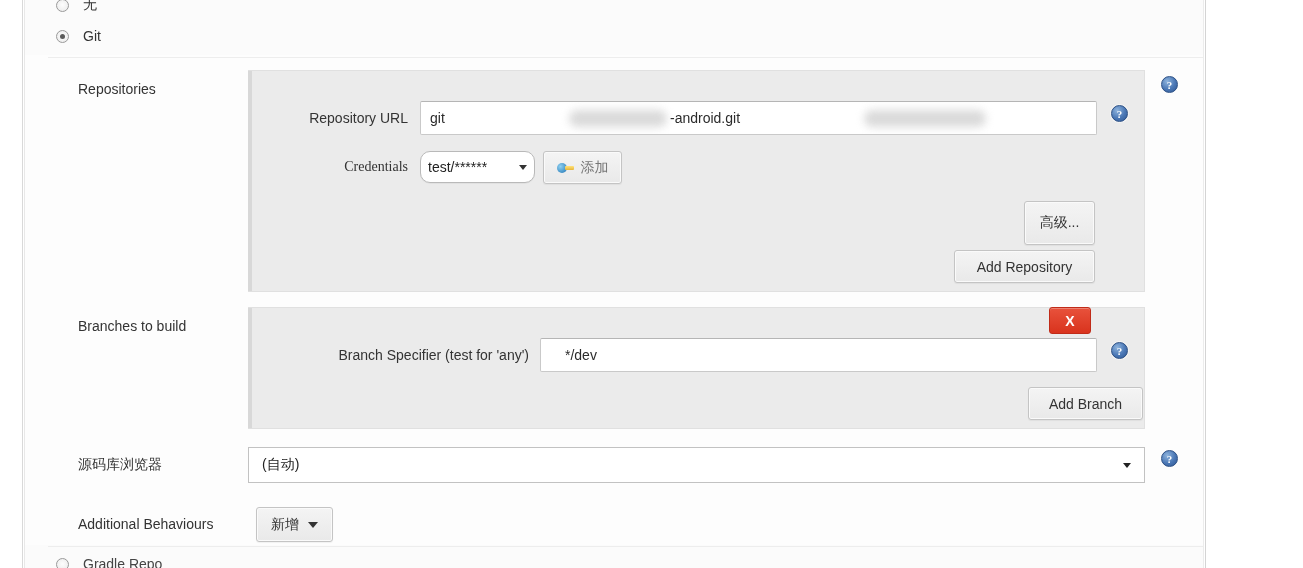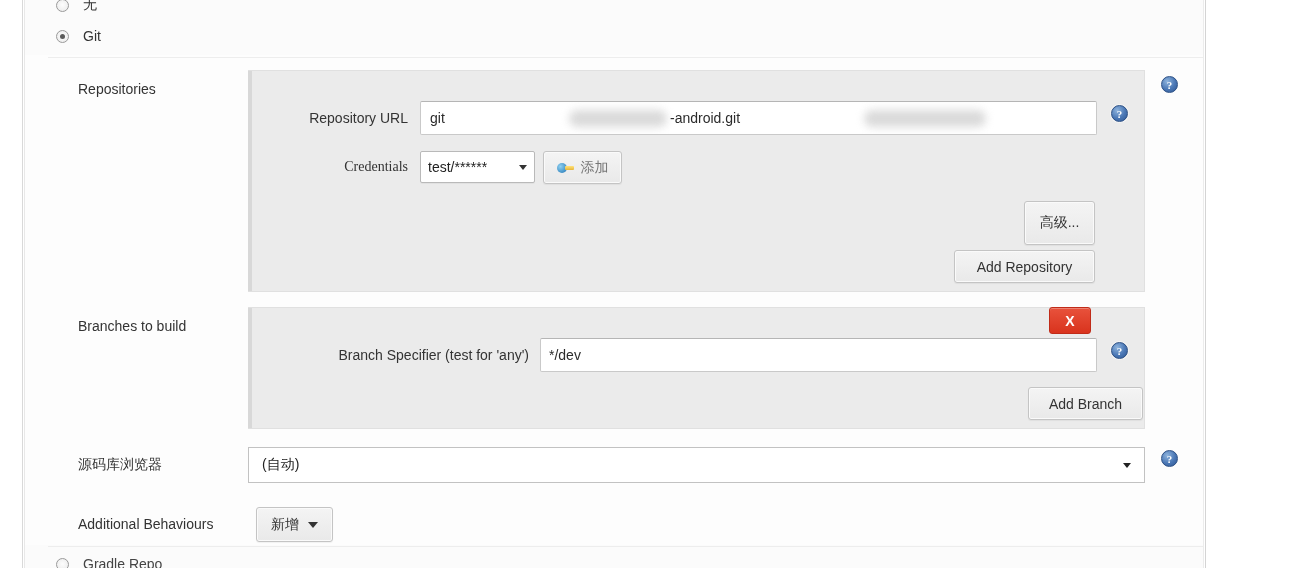--- a/index.html
+++ b/index.html
@@ -96,21 +96,21 @@
   }
 
   input.text, .fakeinput {
     font-family: "Liberation Sans", sans-serif;
     font-size: 14px;
     color: #2b2b2b;
     background: #ffffff;
     border: 1px solid #c9c9c9;
     border-top-color: #b5b5b5;
     border-radius: 2px;
-    padding: 0 8px;
+    padding: 0 24px;
     height: 34px;
     line-height: 32px;
     outline: none;
   }
 
   
   .url-field {
     position: absolute;
     height: 34px;
     background: #ffffff;
@@ -131,21 +131,21 @@
     filter: blur(4px);
     opacity: .95;
   }
 
   
   .sel {
     position: absolute;
     height: 32px;
     background: #ffffff;
     border: 1px solid #b9b9b9;
-    border-radius: 2px;
+    border-radius: 10px;
     font-size: 14px; color: #222;
     display: flex; align-items: center;
     padding: 0 7px;
     box-shadow: 0 1px 0 rgba(0,0,0,.04);
   }
   .sel .arrow {
     margin-left: auto;
     width: 0; height: 0;
     border-left: 4px solid transparent;
     border-right: 4px solid transparent;

